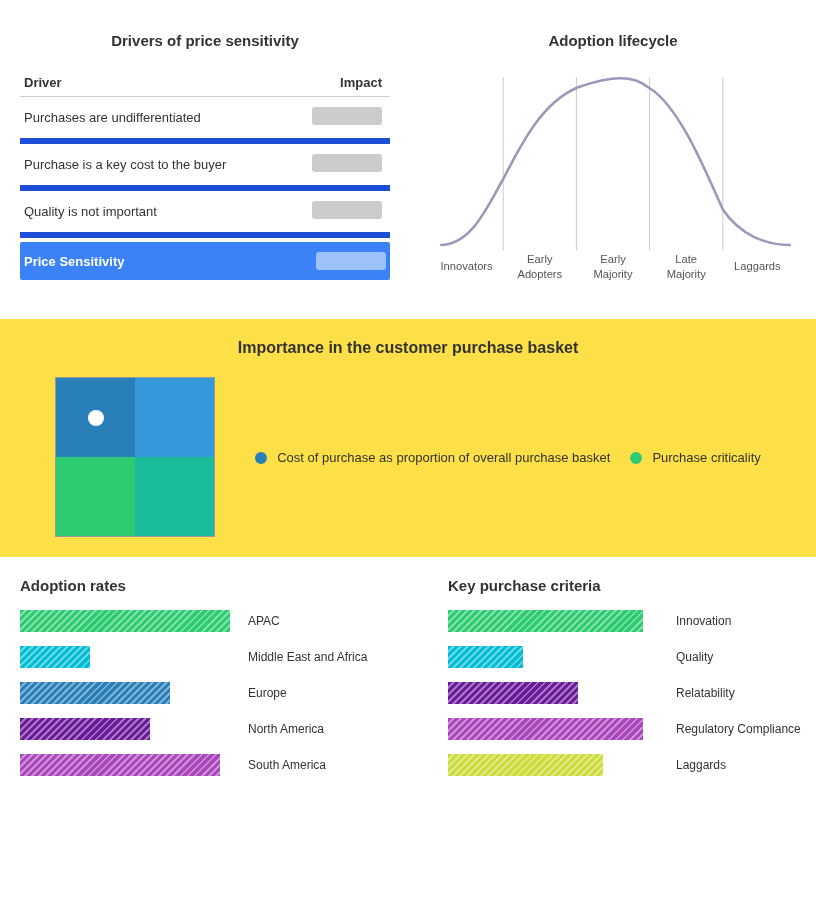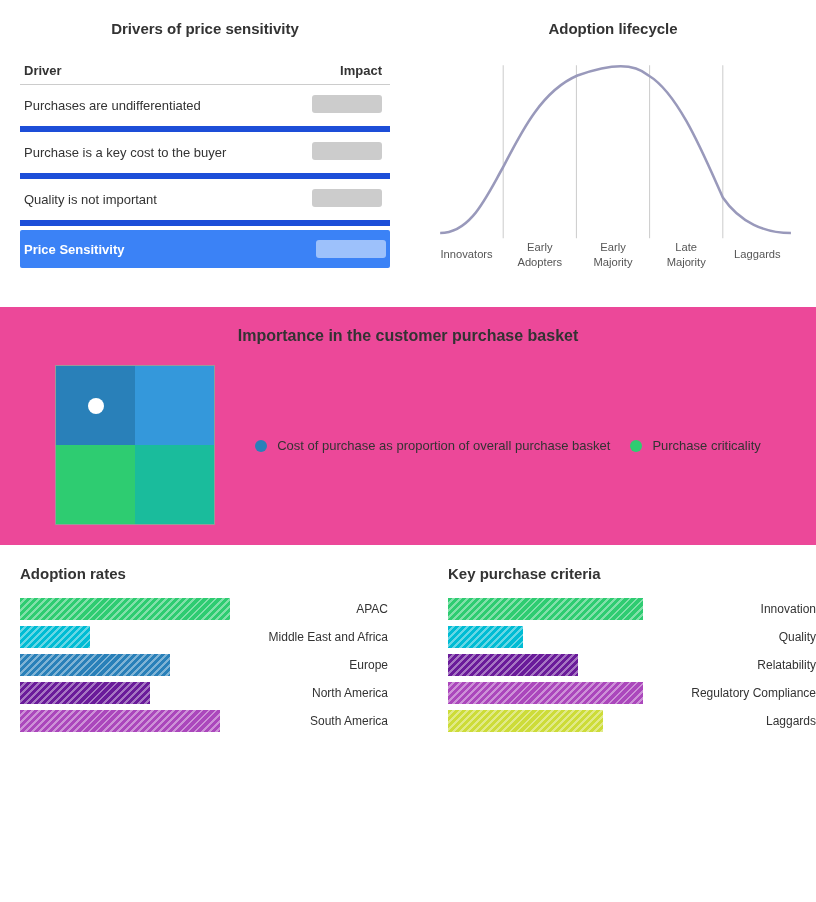--- a/index.html
+++ b/index.html
@@ -1,57 +1,57 @@
 <!DOCTYPE html>
 <html><head>
   <meta charset="utf-8">
   <style>
     * { box-sizing: border-box; margin: 0; padding: 0; }
     body { font-family: 'Segoe UI', Arial, sans-serif; background: #fff; width: 816px; font-size: 13px; color: #333; }
 
-    .top-section { display: flex; padding: 10px 0 10px 0; }
+    .top-section { display: flex; padding: 22px 0 10px 0; }
 
     
     .left-panel { width: 410px; padding: 10px 20px; }
     .panel-title { font-size: 15px; font-weight: 700; text-align: center; margin-bottom: 20px; }
     .driver-table { width: 100%; border-collapse: collapse; }
     .driver-table th { font-weight: 600; font-size: 13px; padding: 6px 4px; border-bottom: 1.5px solid #ccc; text-align: left; }
     .driver-table th.impact-col { text-align: right; padding-right: 8px; }
     .driver-table td { padding: 10px 4px; border-bottom: 6px solid #1d4ed8; font-size: 13px; vertical-align: middle; }
     .driver-table td.impact-cell { text-align: right; padding-right: 8px; }
     .badge { display: inline-block; width: 70px; height: 18px; background: #ccc; border-radius: 3px; }
     .price-sensitivity-row { background: #3b82f6; color: #fff; padding: 10px 4px; display: flex; justify-content: space-between; align-items: center; border-radius: 2px; margin-top: 4px; font-weight: 600; }
     .price-sensitivity-row .badge { background: rgba(255,255,255,0.5); }
 
     
     .right-panel { flex: 1; padding: 10px 20px; }
     .right-panel .panel-title { font-size: 15px; font-weight: 700; text-align: center; margin-bottom: 10px; }
     .lifecycle-chart { position: relative; width: 100%; height: 240px; }
     .lifecycle-svg { width: 100%; height: 100%; }
 
     
-    .middle-section { background: #ec4899; padding: 20px 30px; margin: 0; }
+    .middle-section { background: #fde047; padding: 20px 30px; margin: 0; }
     .middle-title { font-size: 16px; font-weight: 600; text-align: center; margin-bottom: 20px; }
     .middle-content { display: flex; align-items: center; gap: 40px; justify-content: center; }
     .quadrant-box { width: 160px; height: 160px; display: grid; grid-template-columns: 1fr 1fr; grid-template-rows: 1fr 1fr; border: 1px solid #999; background: #fff; }
     .q1 { background: #2980b9; position: relative; display: flex; align-items: center; justify-content: center; }
     .q1-dot { width: 16px; height: 16px; background: #fff; border-radius: 50%; }
     .q2 { background: #3498db; }
     .q3 { background: #2ecc71; }
     .q4 { background: #1abc9c; }
     .legend { display: flex; flex-direction: row; gap: 20px; }
     .legend-item { display: flex; align-items: flex-start; gap: 10px; font-size: 13px; }
     .legend-dot { width: 12px; height: 12px; background: #2980b9; border-radius: 50%; margin-top: 2px; flex-shrink: 0; }
     .legend-dot.green { background: #2ecc71; }
 
     
     .bottom-section { display: flex; padding: 20px 10px; gap: 10px; }
     .bottom-left, .bottom-right { flex: 1; padding: 0 10px; }
     .bottom-title { font-size: 15px; font-weight: 700; text-align: left; margin-bottom: 16px; }
-    .bar-chart { display: flex; flex-direction: column; gap: 4px; text-align: right; }
+    .bar-chart { display: flex; flex-direction: column; gap: 12px; }
     .bar-row { display: flex; align-items: center; gap: 8px; margin-bottom: 2px; }
     .bar-container { width: 220px; height: 22px; position: relative; }
     .bar { height: 22px; position: relative; }
     .bar-hatch { position: absolute; top: 0; left: 0; width: 100%; height: 100%; background: repeating-linear-gradient(135deg, transparent, transparent 3px, rgba(255,255,255,0.4) 3px, rgba(255,255,255,0.4) 5px); }
     .bar-label { font-size: 12px; min-width: 140px; }
 
     .divider-v { width: 1px; background: #ddd; margin: 0 10px; }
   </style>
 </head>
 <body>

